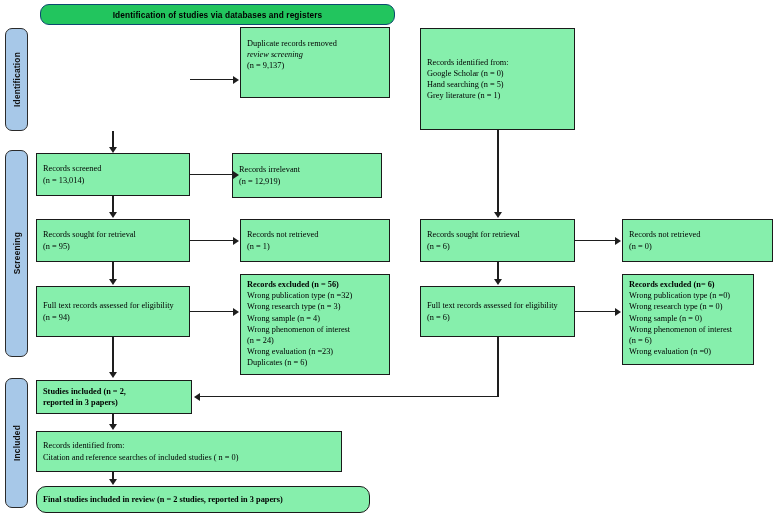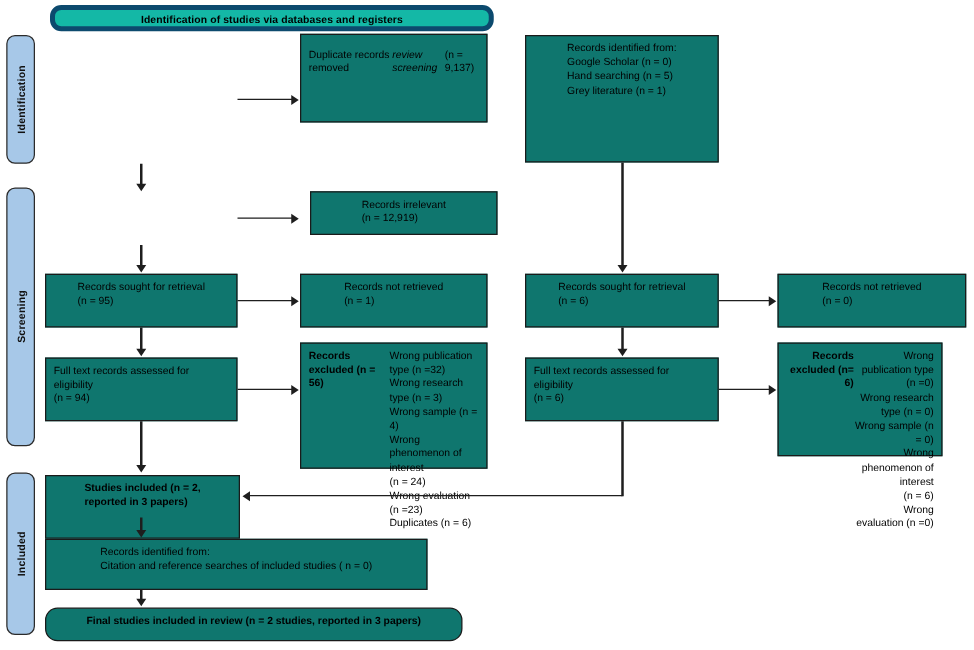--- a/index.html
+++ b/index.html
@@ -8,22 +8,22 @@
     background:#ffffff;
     font-family:"Liberation Sans","DejaVu Sans",sans-serif;
     overflow:hidden;
     position:relative;
   }
   #stage{position:absolute;left:0;top:0;width:779px;height:520px;}
 
   
   .banner{
     position:absolute;
-    background:#14b8a6;
-    border:4px solid #0c4a6e;
+    background:#22c55e;
+    border:1px solid #0c4a6e;
     border-radius:9px;
     color:#000;
     font-weight:bold;
     font-size:8.3px;
     letter-spacing:.1px;
     display:flex;align-items:center;justify-content:center;
     text-align:center;
     box-sizing:border-box;
   }
 
@@ -42,31 +42,32 @@
     font-size:8.4px;
     font-weight:bold;
     color:#111;
     letter-spacing:.2px;
     white-space:nowrap;
   }
 
   
   .box{
     position:absolute;
-    background:#0f766e;
+    background:#86efac;
     border:1.3px solid #1a1a1a;
     box-sizing:border-box;
     font-size:8.3px;
     line-height:11.2px;
     color:#000;
     padding:4px 6px;
     display:flex;
-    flex-direction:row;
+    flex-direction:column;
     justify-content:center;
     white-space:pre-line;
+    font-family:Liberation Serif, serif;
   }
   .box.top{justify-content:flex-start;}
   .box.bold{font-weight:bold;}
   .box .hdr{font-weight:bold;display:block;}
   .box .ital{font-style:italic;display:block;}
 
   
   .ln{position:absolute;background:#1e1e1e;}
   .lnv{width:1.4px;}
   .lnh{height:1.4px;}
@@ -99,22 +100,24 @@
     <span>Included</span>
   </div>
 
 
   <div class="box top" style="left:240px;top:27px;width:150px;height:71px;padding-top:10px;">
     <span>Duplicate records removed</span>
     <span class="ital">review screening</span>
     <span>(n = 9,137)</span>
   </div>
 
-
-  <div class="box" style="left:248px;top:153px;width:150px;height:35px;">Records irrelevant
+  <div class="box" style="left:36px;top:153px;width:154px;height:43px;">Records screened
+(n = 13,014)</div>
+
+  <div class="box" style="left:232px;top:153px;width:150px;height:45px;">Records irrelevant
 (n = 12,919)</div>
 
   <div class="box" style="left:36px;top:219px;width:154px;height:43px;">Records sought for retrieval
 (n = 95)</div>
 
   <div class="box" style="left:240px;top:219px;width:150px;height:43px;">Records not retrieved
 (n = 1)</div>
 
   <div class="box" style="left:36px;top:286px;width:154px;height:51px;">Full text records assessed for eligibility
 (n = 94)</div>
@@ -137,31 +140,31 @@
 
   <div class="box" style="left:420px;top:219px;width:155px;height:43px;">Records sought for retrieval
 (n = 6)</div>
 
   <div class="box" style="left:622px;top:219px;width:151px;height:43px;">Records not retrieved
 (n = 0)</div>
 
   <div class="box" style="left:420px;top:286px;width:155px;height:51px;">Full text records assessed for eligibility
 (n = 6)</div>
 
-  <div class="box top" style="left:622px;top:274px;width:132px;height:91px;text-align:right;">
+  <div class="box top" style="left:622px;top:274px;width:132px;height:91px;">
     <span class="hdr">Records excluded (n= 6)</span>
     <span>Wrong publication type (n =0)
 Wrong research type (n = 0)
 Wrong sample (n = 0)
 Wrong phenomenon of interest
 (n = 6)
 Wrong evaluation (n =0)</span>
   </div>
 
-  <div class="box bold" style="left:36px;top:380px;width:156px;height:51px;">Studies included (n = 2,
+  <div class="box bold" style="left:36px;top:380px;width:156px;height:34px;">Studies included (n = 2,
 reported in 3 papers)</div>
 
   <div class="box" style="left:36px;top:431px;width:306px;height:41px;">Records identified from:
 Citation and reference searches of included studies ( n = 0)</div>
 
   <div class="box bold" style="left:36px;top:486px;width:334px;height:27px;border-radius:10px;">Final studies included in review (n = 2 studies, reported in 3 papers)</div>
 
   <div class="ln lnh" style="left:190px;top:79px;width:44px;"></div>
   <div class="arrow arr-right" style="left:233px;top:75.7px;"></div>
 

